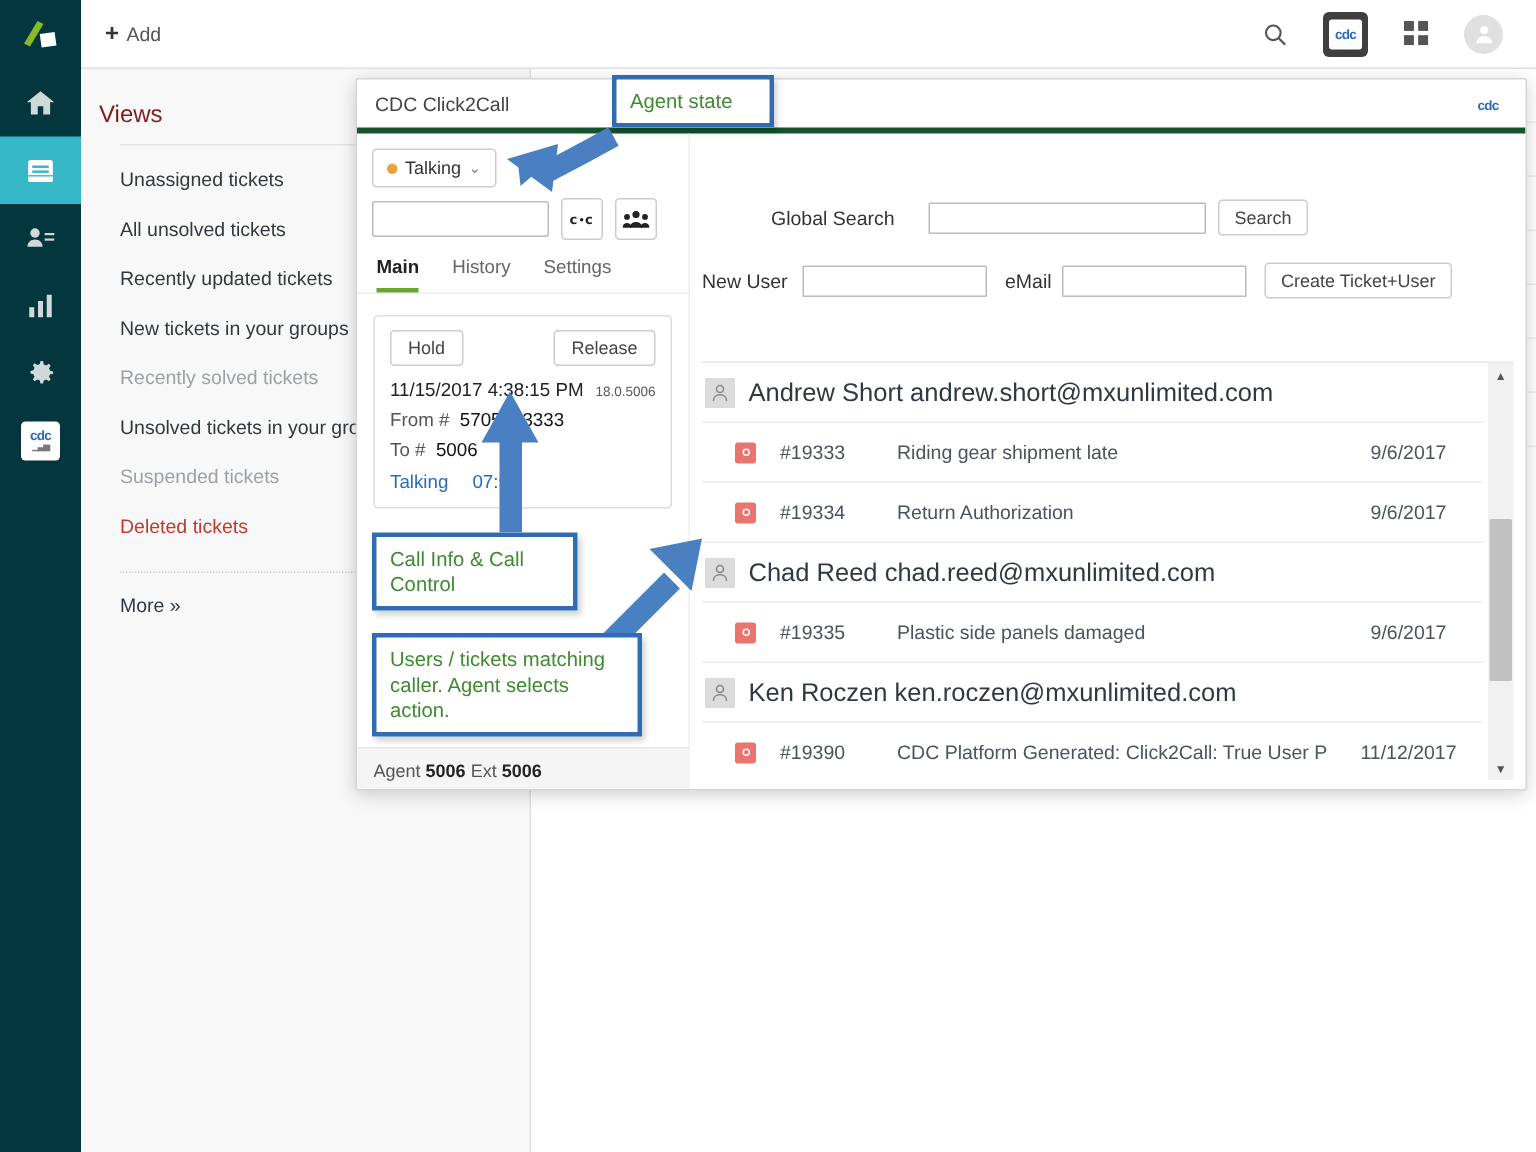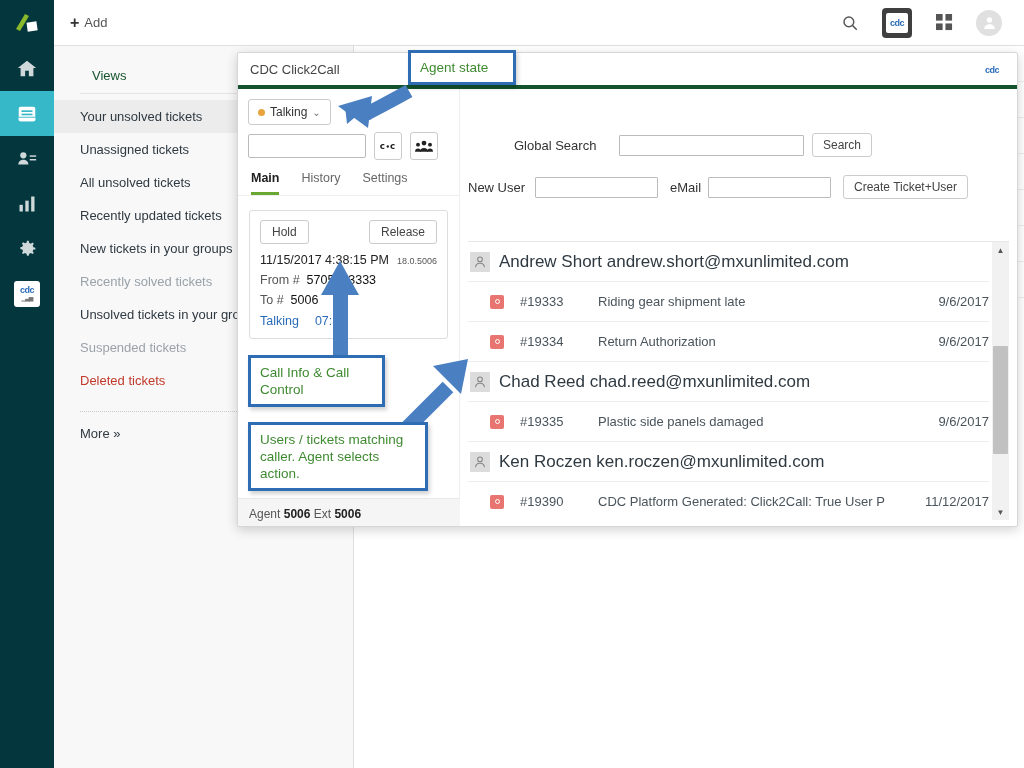--- a/index.html
+++ b/index.html
@@ -65,21 +65,21 @@
     display:flex;align-items:center;justify-content:center; cursor:pointer;
   }
 
   
   .views {
     position:absolute; left:54px; top:46px; width:300px; height:722px;
     background:#f8f8f8; border-right:1px solid #e0e0e0;
     padding-top: 22px;
   }
   .views-title {
-    font-size:13px; color:#14532d; padding: 0 26px 10px 38px;
+    font-size:16px; color:#7f1d1d; padding: 0 26px 10px 12px;
   }
   .views-sep { height:1px; background:#e4e4e4; margin: 0 26px 6px 26px;}
   .view-item {
     font-size:13px; color:#2f3941; padding: 9px 26px; cursor:pointer;
     white-space: nowrap; overflow:hidden;
   }
   .view-item.sel { background:#ececec; }
   .view-item.muted { color:#9aa2a8; }
   .view-item.danger { color:#c0392b; }
   .views-sep2 { height:1px; border-top:1px dotted #ccc; margin: 14px 26px 10px 26px;}
@@ -213,21 +213,21 @@
     flex:none;
   }
   .user-name { font-size:17px; color:#2f3941; }
   .tkt-row {
     display:flex; align-items:center; height:40px; border-bottom:1px solid #ededed;
     padding-left: 22px; font-size:13px; color:#49545c;
   }
   .tkt-row .tk-badge { margin-left:0; }
   .tkt-id { margin-left:16px; width:78px; }
   .tkt-subj { flex:1; white-space:nowrap; overflow:hidden; }
-  .tkt-date { width:100px; text-align:right; }
+  .tkt-date { width:100px; text-align:center; }
 
   .vscroll {
     position:absolute; right:0; top:0; width:17px; bottom:0; background:#f1f1f1;
     cursor:pointer;
   }
   .vs-arrow {
     height:16px; display:flex; align-items:center; justify-content:center;
     font-size:8px; color:#555;
   }
   .vs-thumb {
@@ -325,21 +325,20 @@
           <path fill="#fff" d="M4.5 21c0-4.2 3.4-6.7 7.5-6.7s7.5 2.5 7.5 6.7z"></path>
         </svg>
       </div>
     </div>
   </div>
 
   <div class="views">
     <div class="views-title">Views</div>
     <div class="views-sep"></div>
     <div id="views-list">
-        <div class="view-item sel"><span>Your unsolved tickets</span></div>
         <div class="view-item"><span>Unassigned tickets</span></div>
         <div class="view-item"><span>All unsolved tickets</span></div>
         <div class="view-item"><span>Recently updated tickets</span></div>
         <div class="view-item"><span>New tickets in your groups</span></div>
         <div class="view-item muted"><span>Recently solved tickets</span></div>
         <div class="view-item"><span>Unsolved tickets in your groups</span></div>
         <div class="view-item muted"><span>Suspended tickets</span></div>
         <div class="view-item danger"><span>Deleted tickets</span></div>
       </div>
     <div class="views-sep2"></div>

